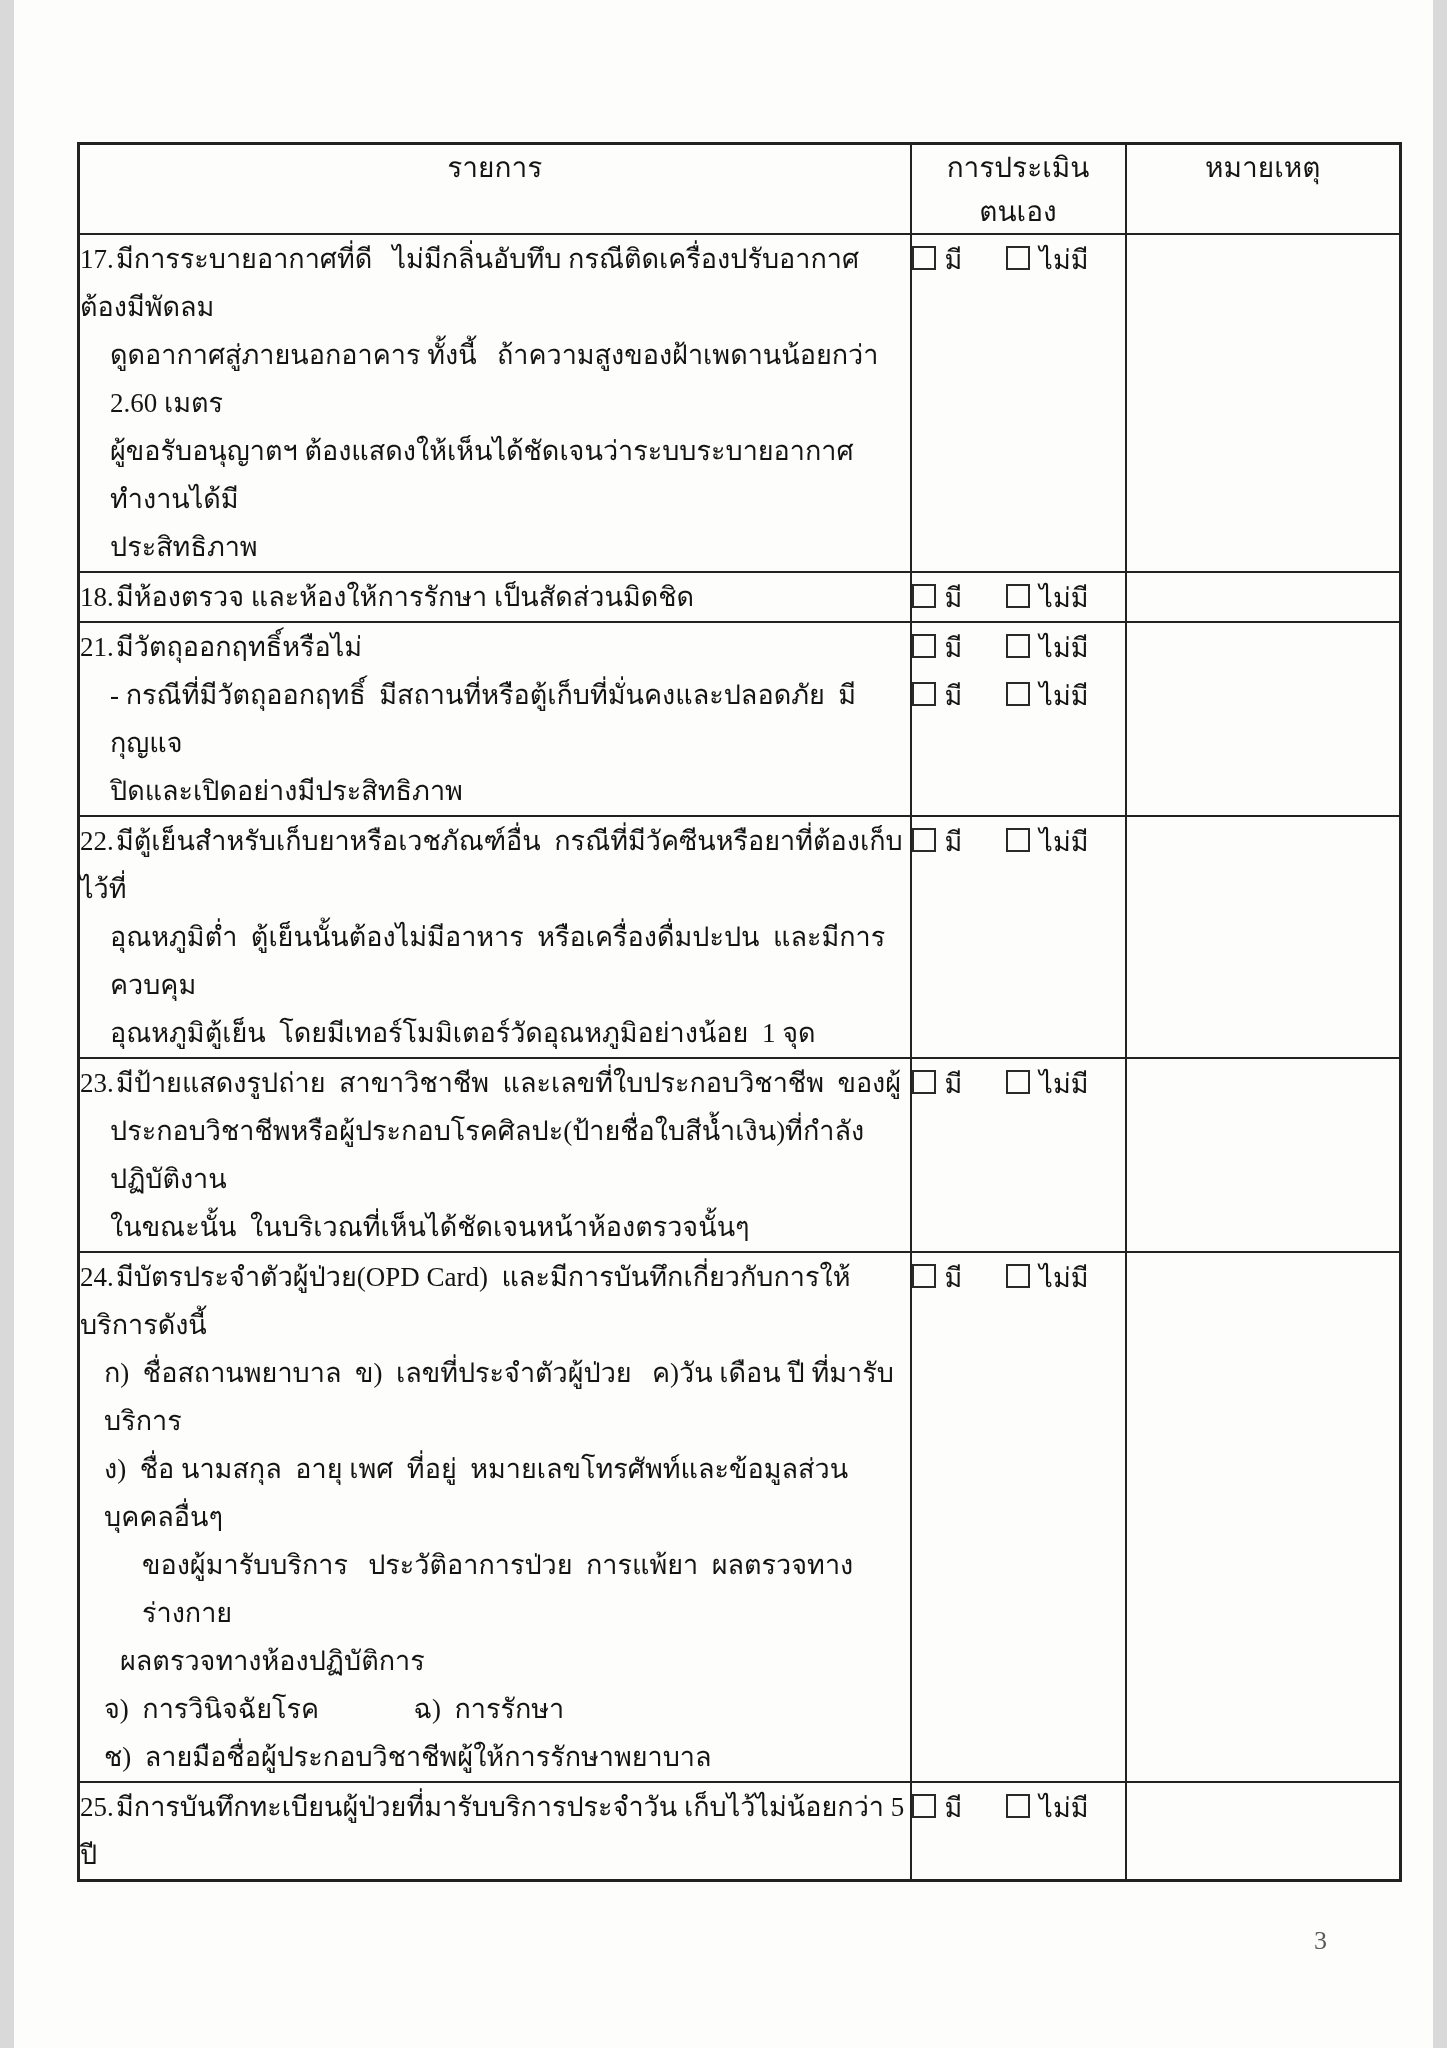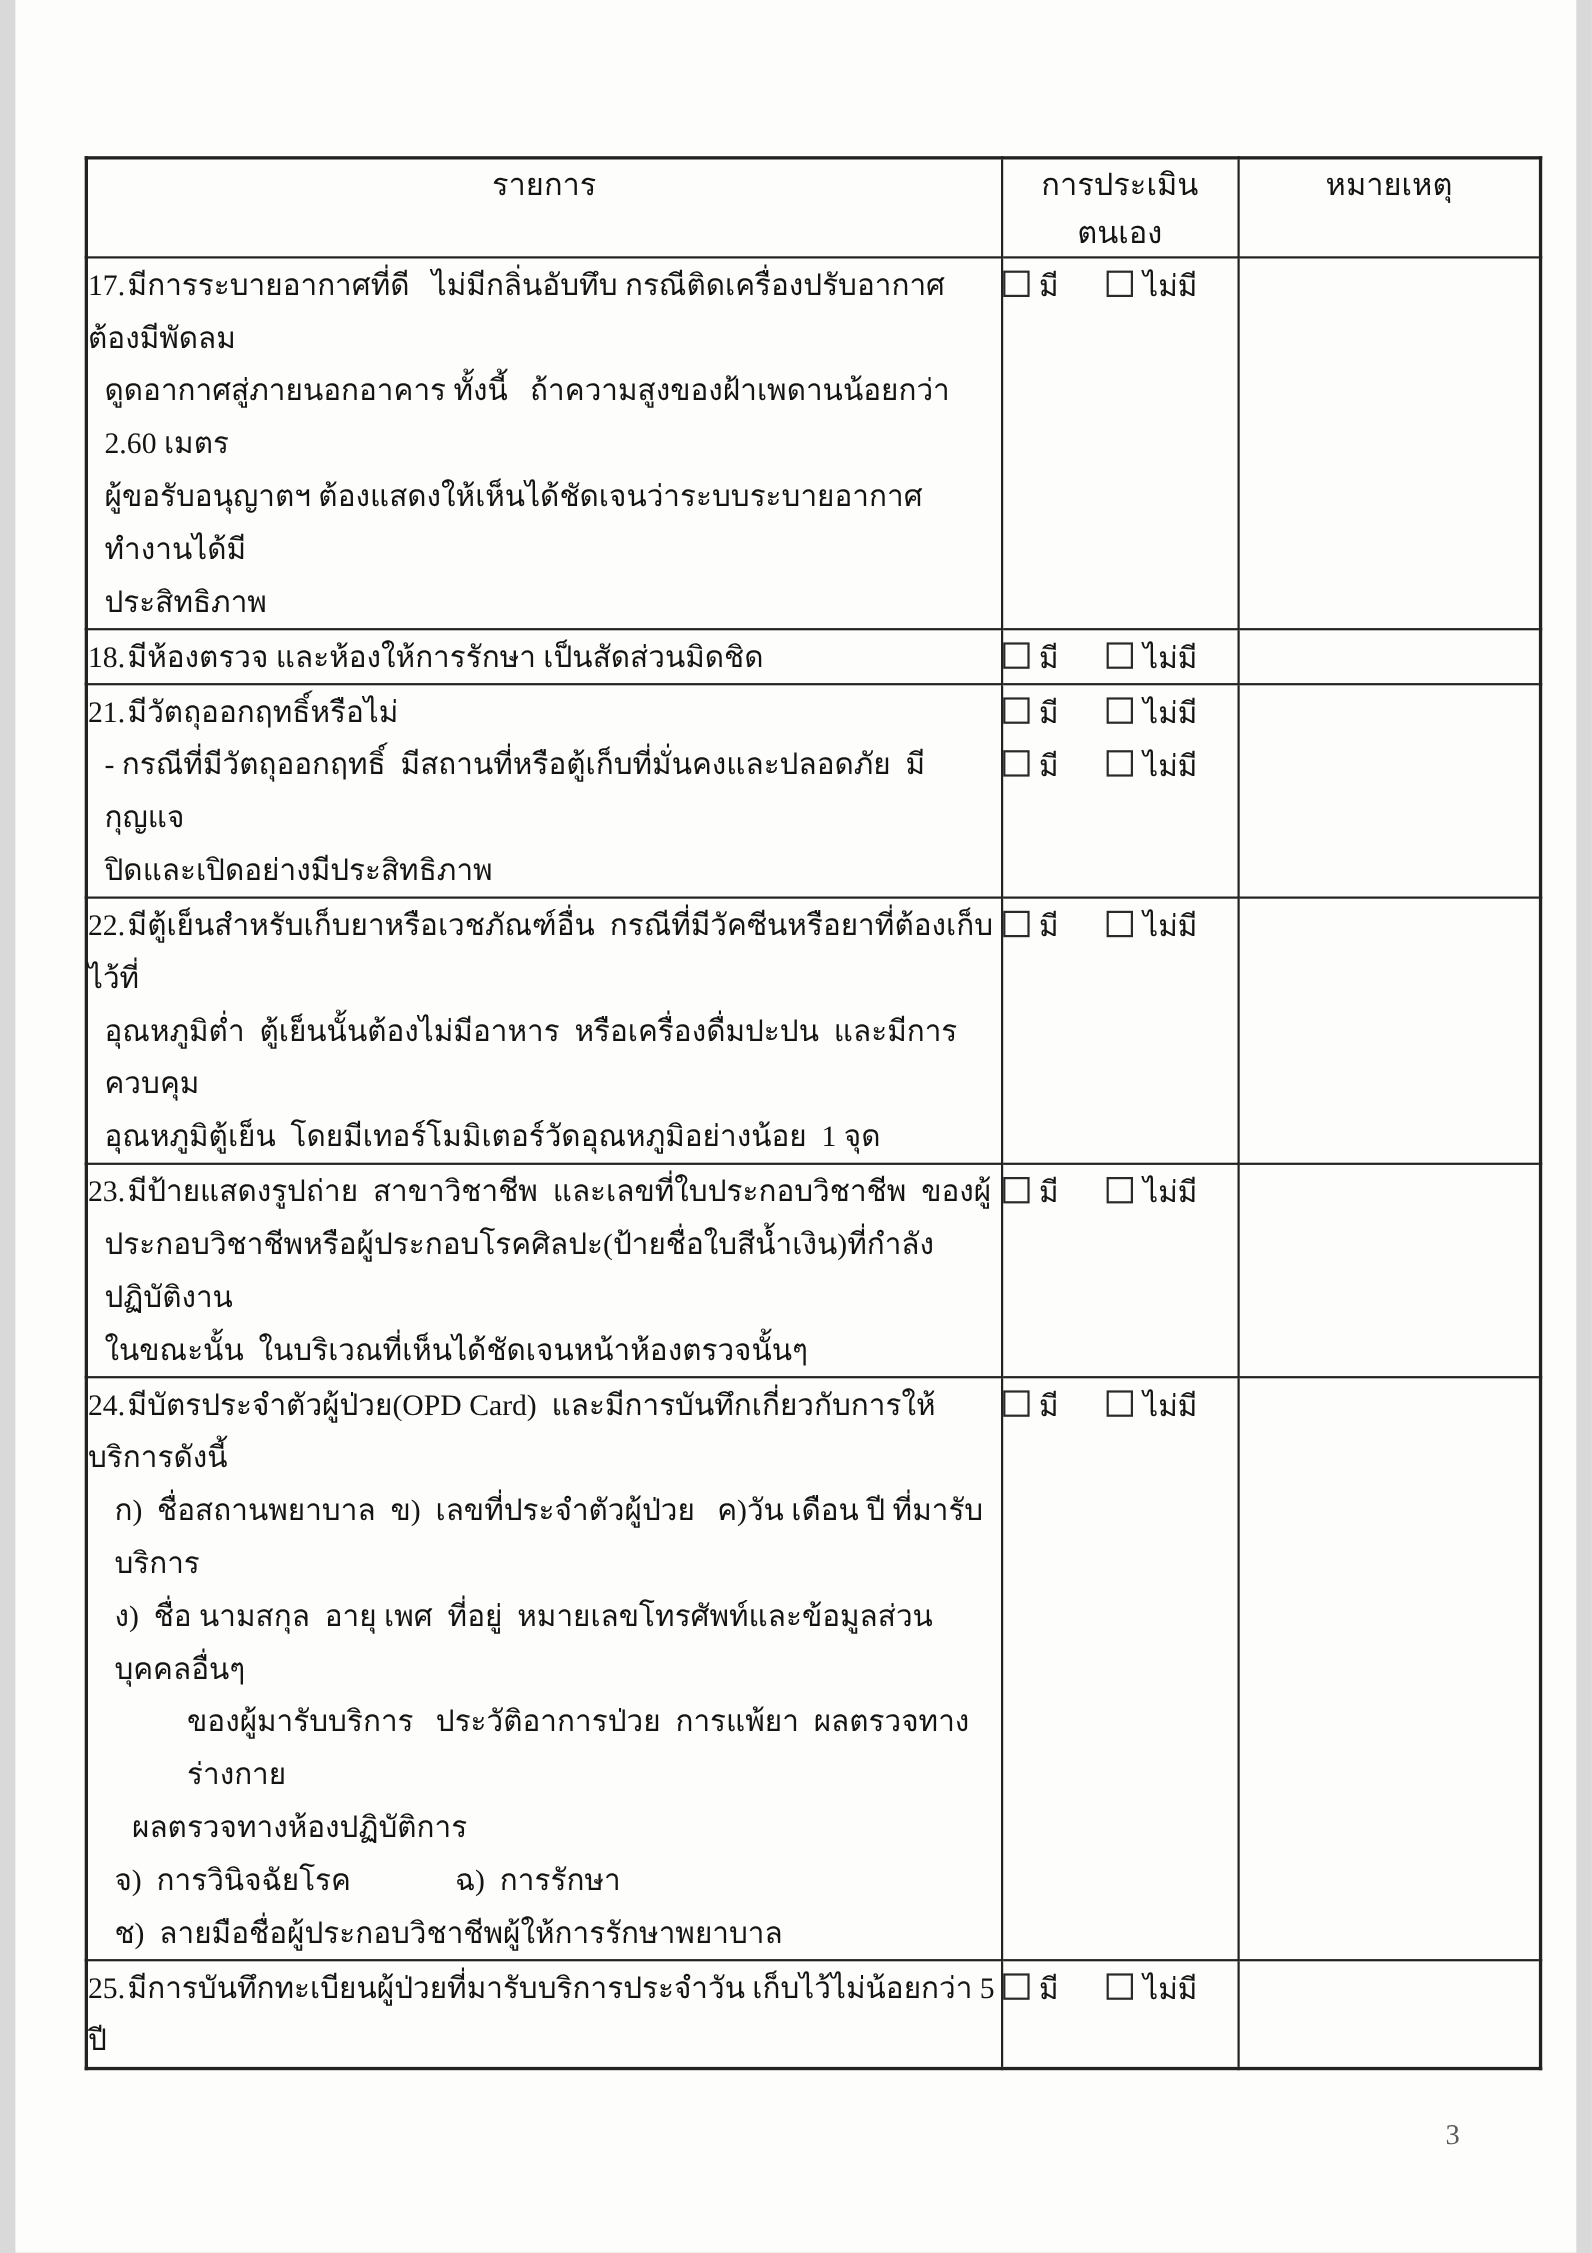--- a/index.html
+++ b/index.html
@@ -31,23 +31,23 @@
     text-align:center;
     vertical-align:middle;
   }
   th.h-item { padding-right:160px; }
   .col-item  { padding:5px 6px 5px 10px;margin-top:48px; }
   .line {
     font-size:27px;
     line-height:48px;
     white-space:pre-wrap;
   }
-  .ind1 { padding-left:15px; }
+  .ind1 { padding-left:30px; }
   .ind2 { padding-left:24px; }
-  .ind3 { padding-left:90px; }
+  .ind3 { padding-left:62px; }
   .ind4 { padding-left:40px; }
   .num  { display:inline-block; min-width:36px; }
   .col-assess { padding:5px 0 5px 16px; }
   .cb-line { height:48px; display:flex; align-items:center; }
   .cbox {
     width:20px; height:20px;
     border:2px solid #2a2a2a;
     background:transparent;
     flex:0 0 auto;
     margin-top:-3px;

